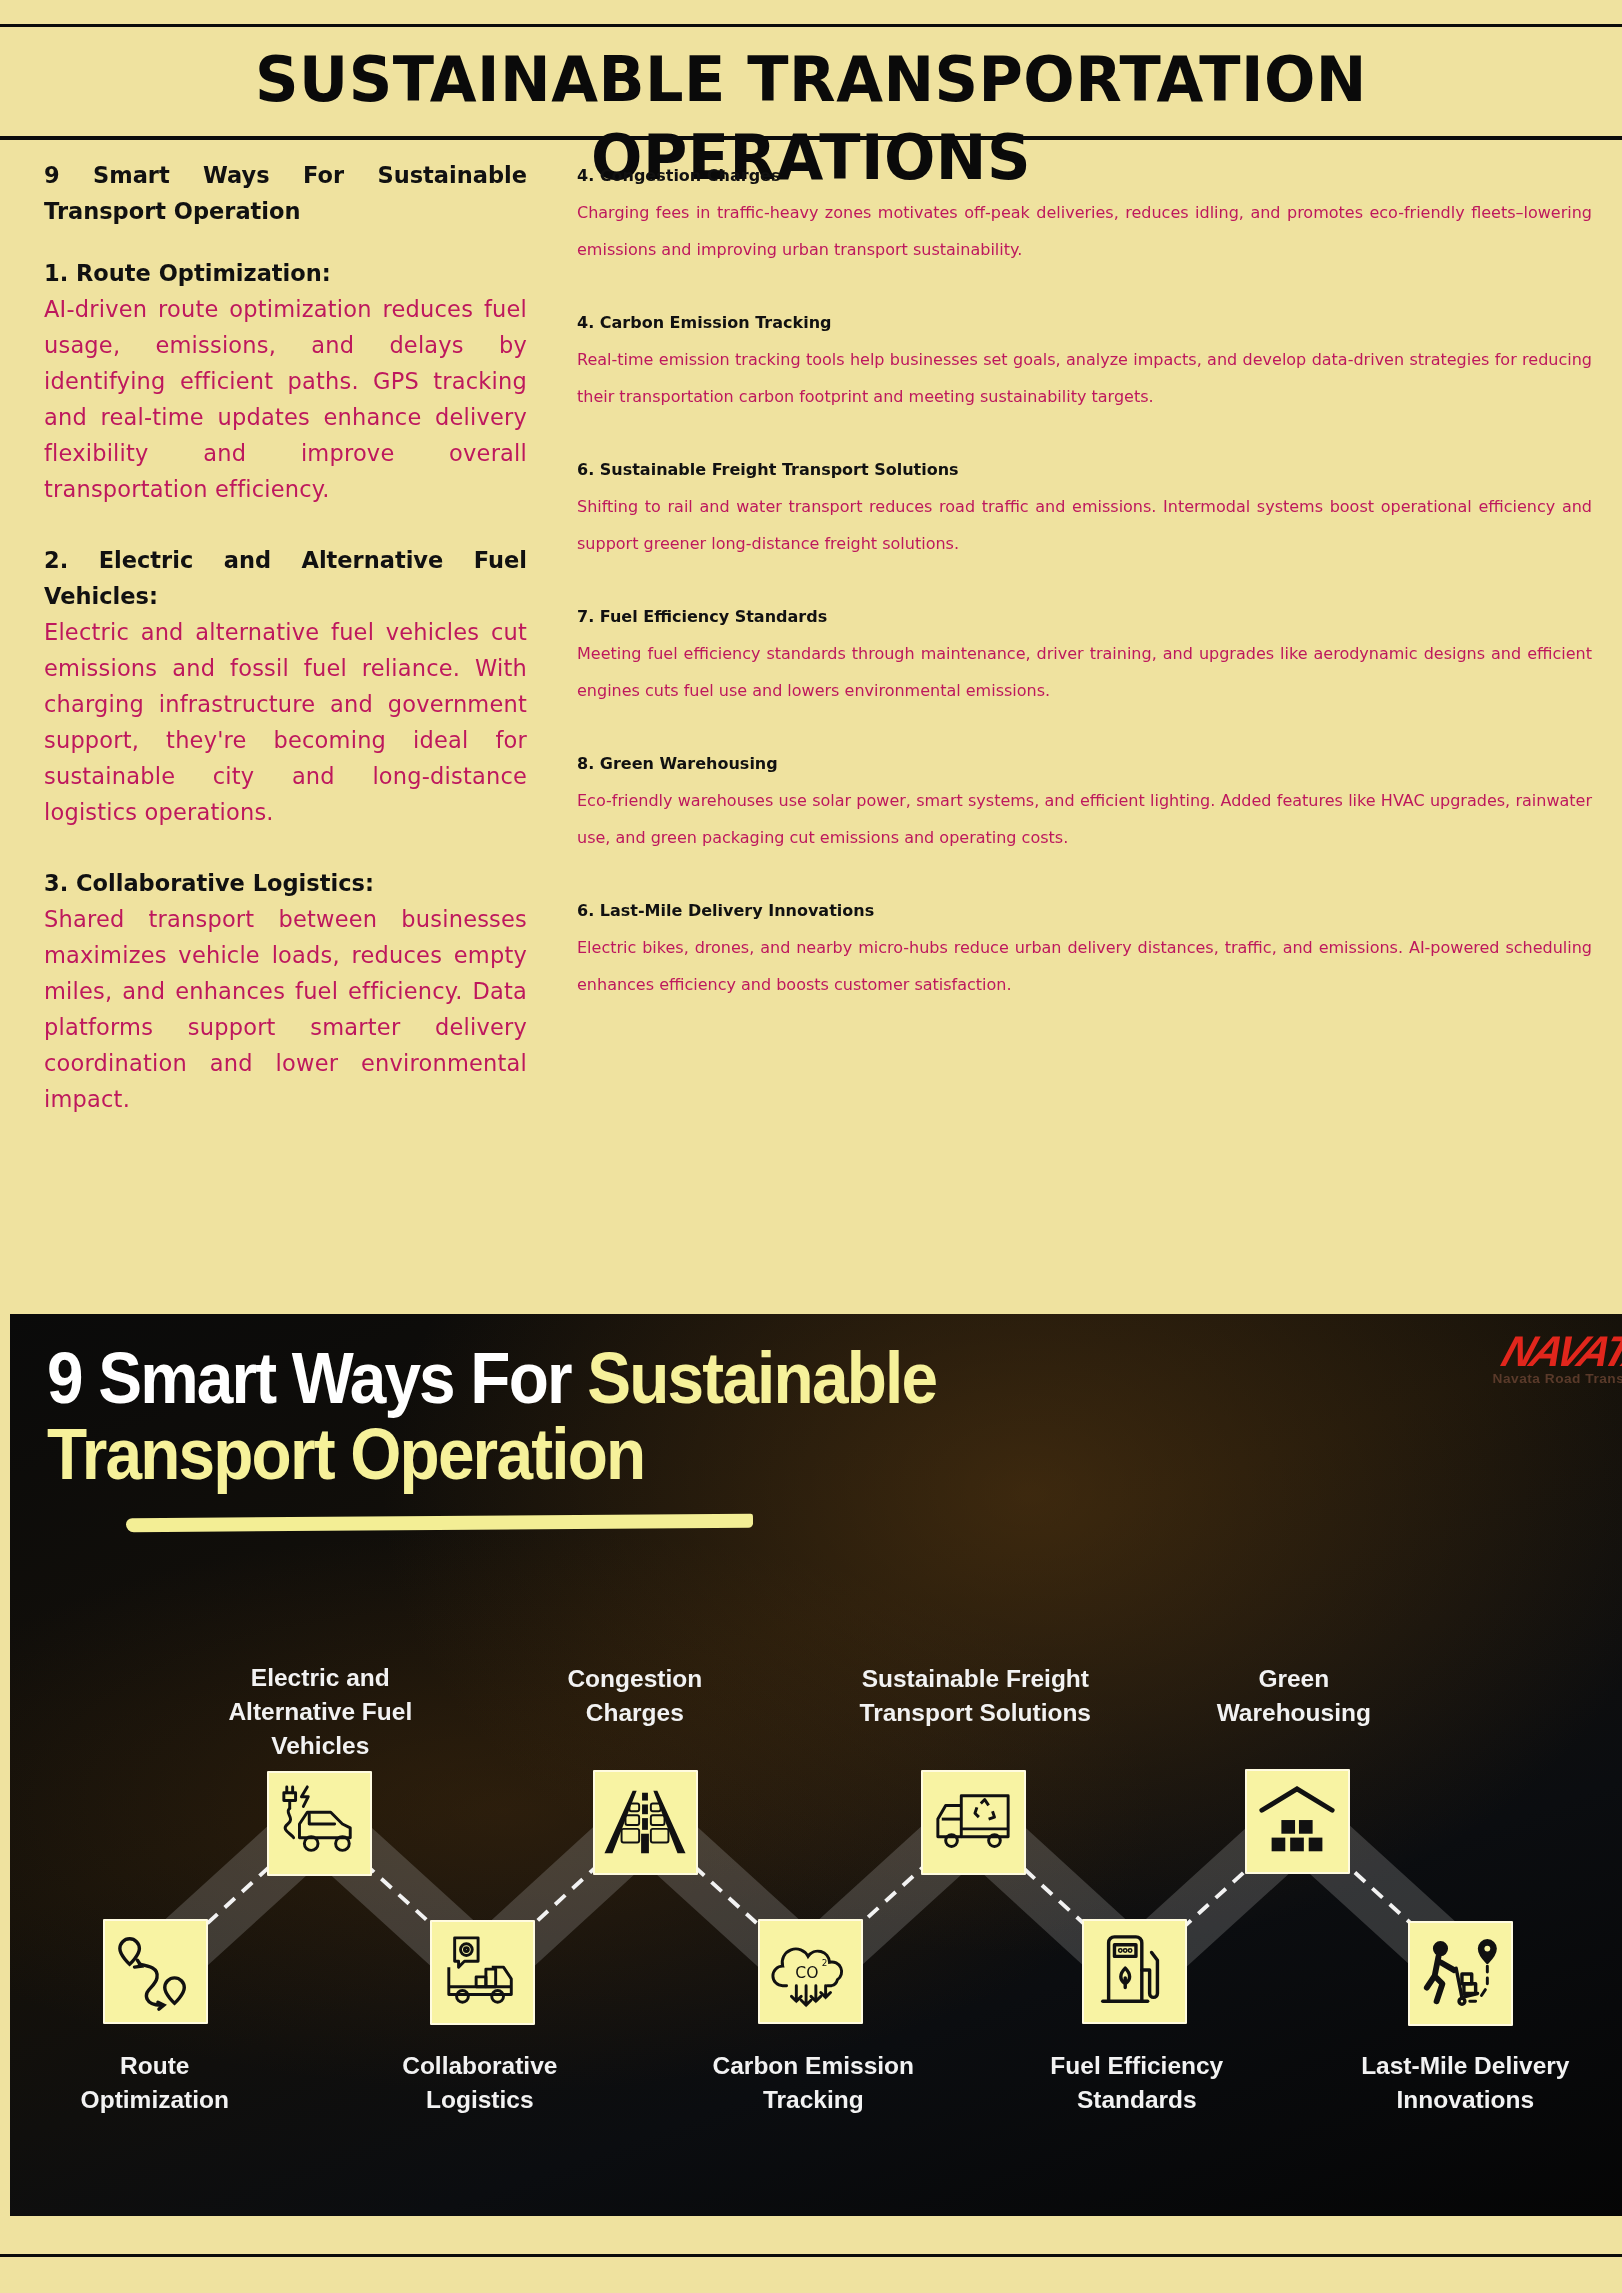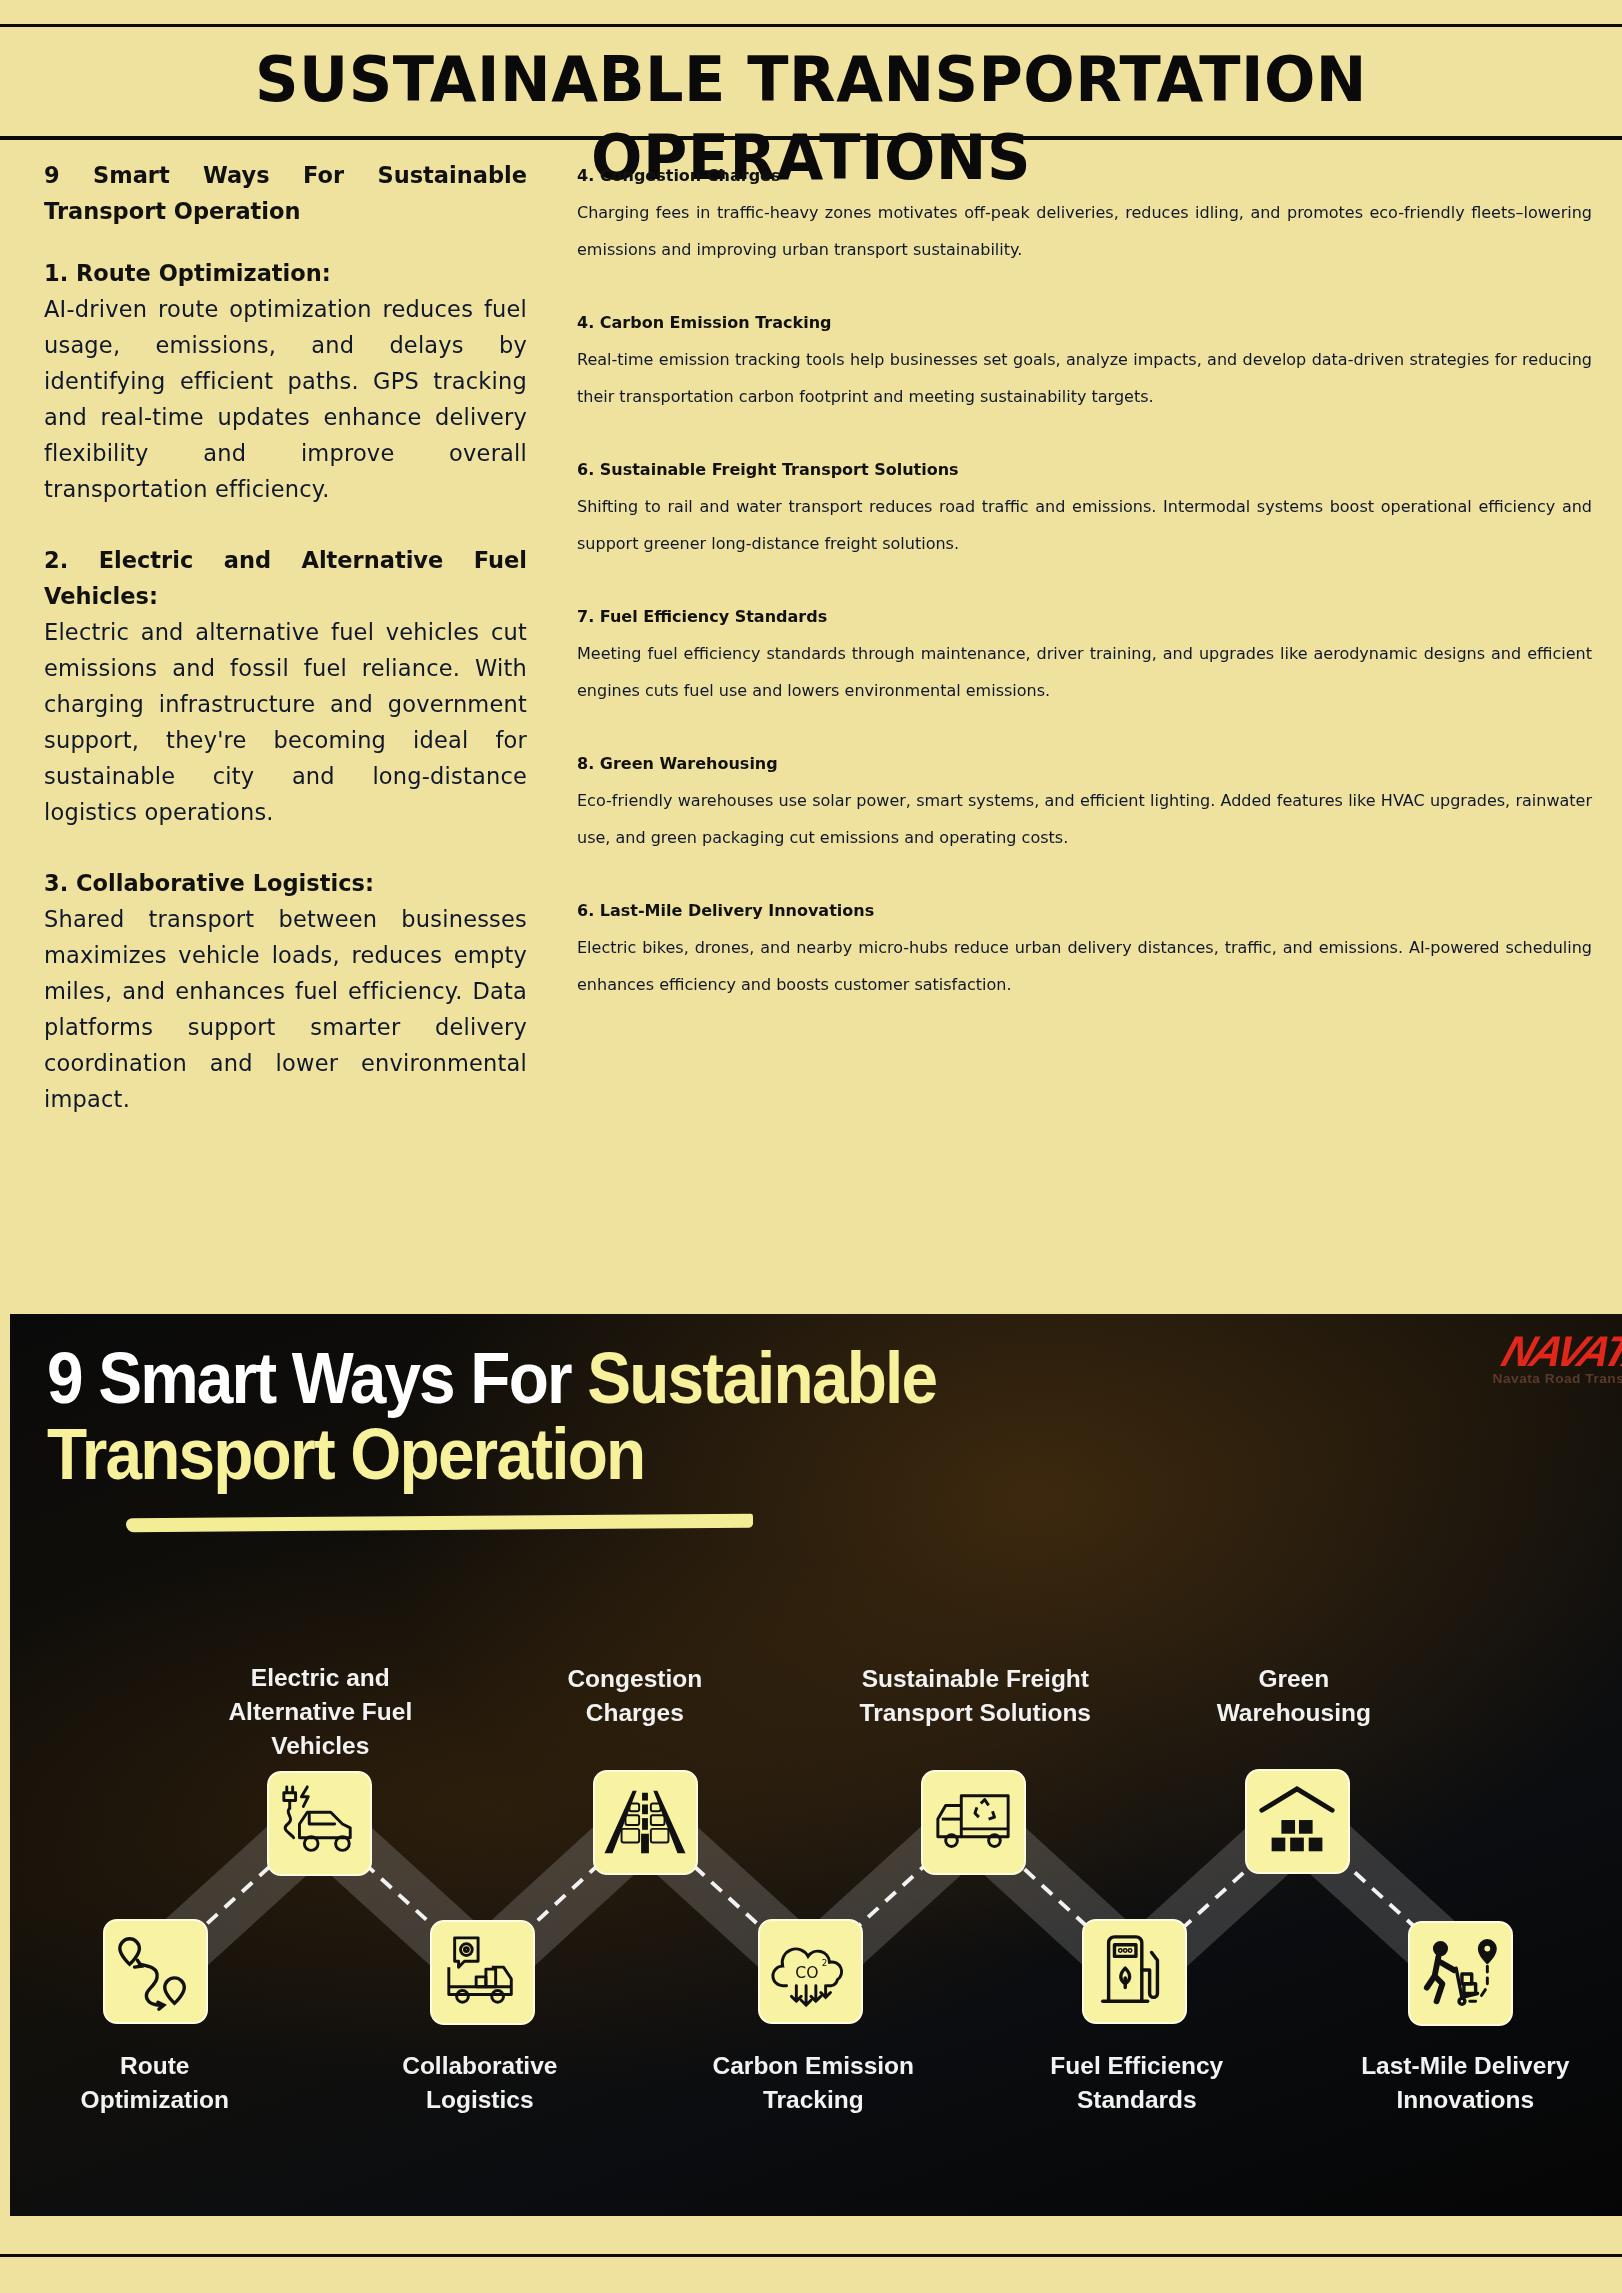--- a/index.html
+++ b/index.html
@@ -36,21 +36,21 @@
   }
   .col-right {
     position: absolute; left: 577px; top: 157px; width: 1015px;
     font-size: 16px; line-height: 37px;
     text-align: justify;
   }
   .intro { font-weight: bold; margin-bottom: 26px; }
   .item { margin-bottom: 35px; }
   .col-right .item { margin-bottom: 36px; }
   .item-title { font-weight: bold; display: block; text-align: left; }
-  .item-body { display: block; font-weight: normal; color: #0f172a; }
+  .item-body { display: block; font-weight: normal; color: #be185d; }
   .col-left .item-body { letter-spacing: 0.2px; }
 
   
   .info {
     position: absolute; left: 9.8px; top: 1314px; width: 1603px; height: 902px;
     background:
       radial-gradient(ellipse at 62% 20%, rgba(110,70,20,0.45), rgba(0,0,0,0) 45%),
       radial-gradient(ellipse at 30% 55%, rgba(90,55,15,0.35), rgba(0,0,0,0) 40%),
       linear-gradient(160deg, #0a0a0a 0%, #15110a 40%, #0b0d10 70%, #050505 100%);
     overflow: hidden;
@@ -82,21 +82,21 @@
   .logo-text {
     font-family: "Liberation Sans", sans-serif; font-weight: bold;
     font-size: 13.7px; color: #5a3a2a; letter-spacing: 0.5px; display: block;
   }
 
   .road { position: absolute; left: 0; top: 0; width: 1603px; height: 902px; }
 
   .node {
     position: absolute; width: 105px; height: 105px;
     background: #F8F3A3;
-    border-radius: 14px;
+    border-radius: 1px;
     border: 2px solid #fffbe0;
     box-sizing: border-box;
     display: flex; align-items: center; justify-content: center;
   }
   .node svg { width: 82px; height: 82px; }
   .label {
     position: absolute; width: 235px; text-align: center;
     font-family: "Liberation Sans", sans-serif; font-weight: bold;
     font-size: 24.5px; line-height: 34px; color: #f2f2f2;
   }

